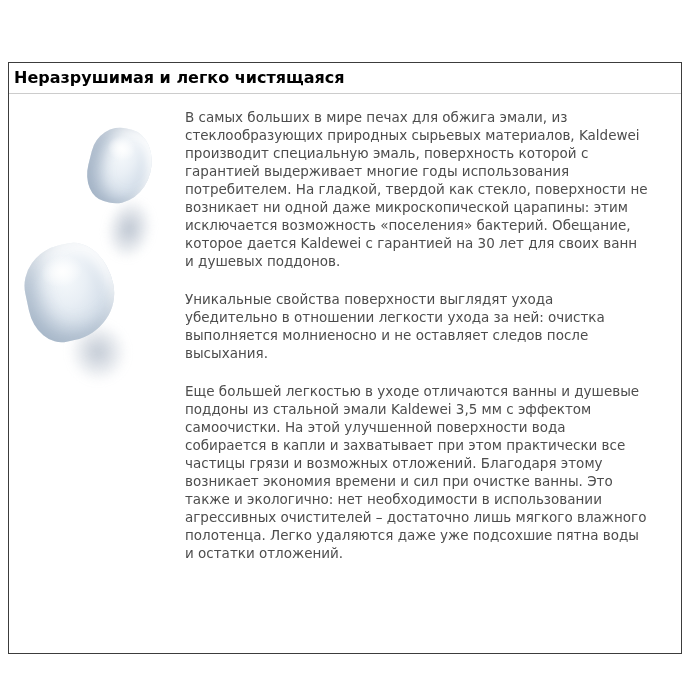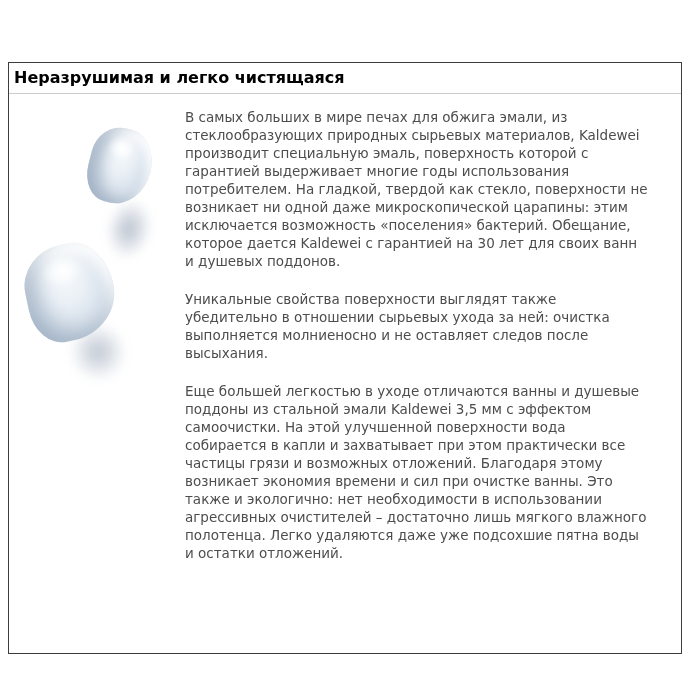--- a/index.html
+++ b/index.html
@@ -142,19 +142,19 @@
 
       <div class="droplet-col">
         <div class="droplet-small-shadow"></div>
         <div class="droplet droplet-small"></div>
         <div class="droplet-large-shadow"></div>
         <div class="droplet droplet-large"></div>
       </div>
 
       <div class="text-col">
         <p>В самых больших в мире печах для обжига эмали, из стеклообразующих природных сырьевых материалов, Kaldewei производит специальную эмаль, поверхность которой с гарантией выдерживает многие годы использования потребителем. На гладкой, твердой как стекло, поверхности не возникает ни одной даже микроскопической царапины: этим исключается возможность «поселения» бактерий. Обещание, которое дается Kaldewei с гарантией на 30 лет для своих ванн и душевых поддонов.</p>
-        <p>Уникальные свойства поверхности выглядят также убедительно в отношении сырьевых ухода за ней: очистка выполняется молниеносно и не оставляет следов после высыхания.</p>
+        <p>Уникальные свойства поверхности выглядят ухода убедительно в отношении легкости ухода за ней: очистка выполняется молниеносно и не оставляет следов после высыхания.</p>
         <p>Еще большей легкостью в уходе отличаются ванны и душевые поддоны из стальной эмали Kaldewei 3,5 мм с эффектом самоочистки. На этой улучшенной поверхности вода собирается в капли и захватывает при этом практически все частицы грязи и возможных отложений. Благодаря этому возникает экономия времени и сил при очистке ванны. Это также и экологично: нет необходимости в использовании агрессивных очистителей – достаточно лишь мягкого влажного полотенца. Легко удаляются даже уже подсохшие пятна воды и остатки отложений.</p>
       </div>
 
     </div>
   </div>
 </div>
 
 </body></html>

